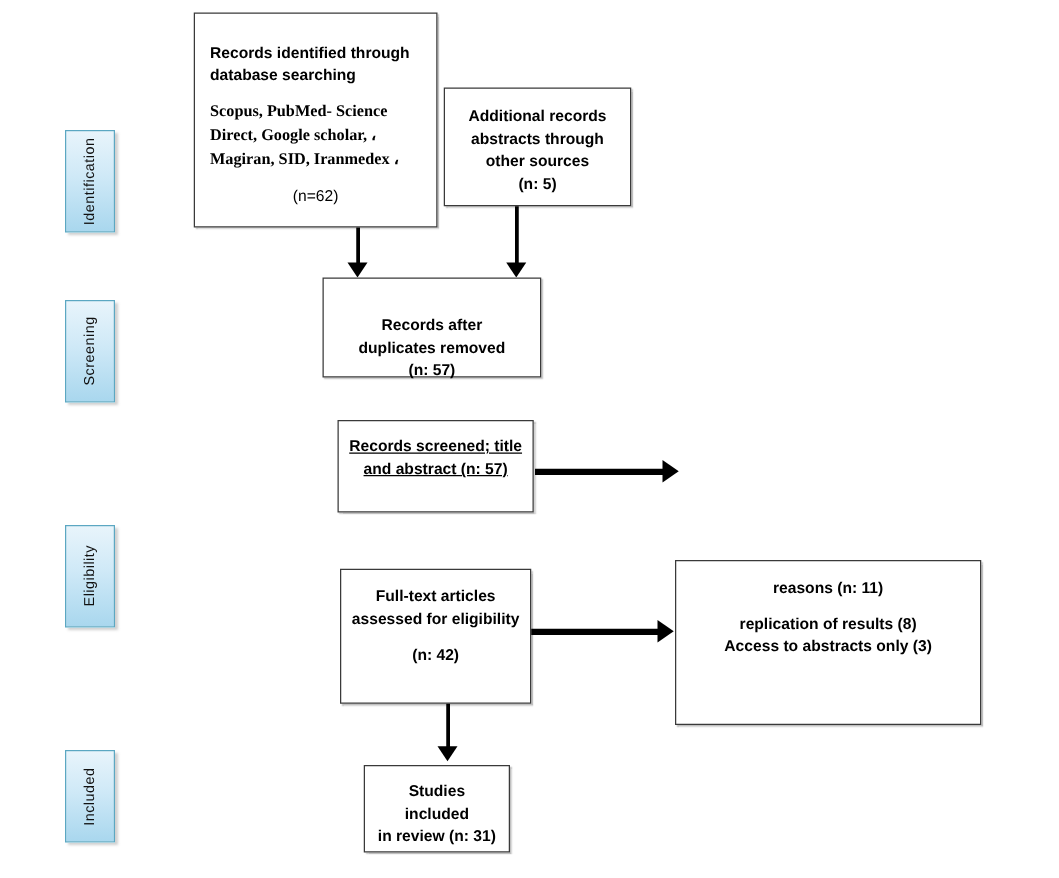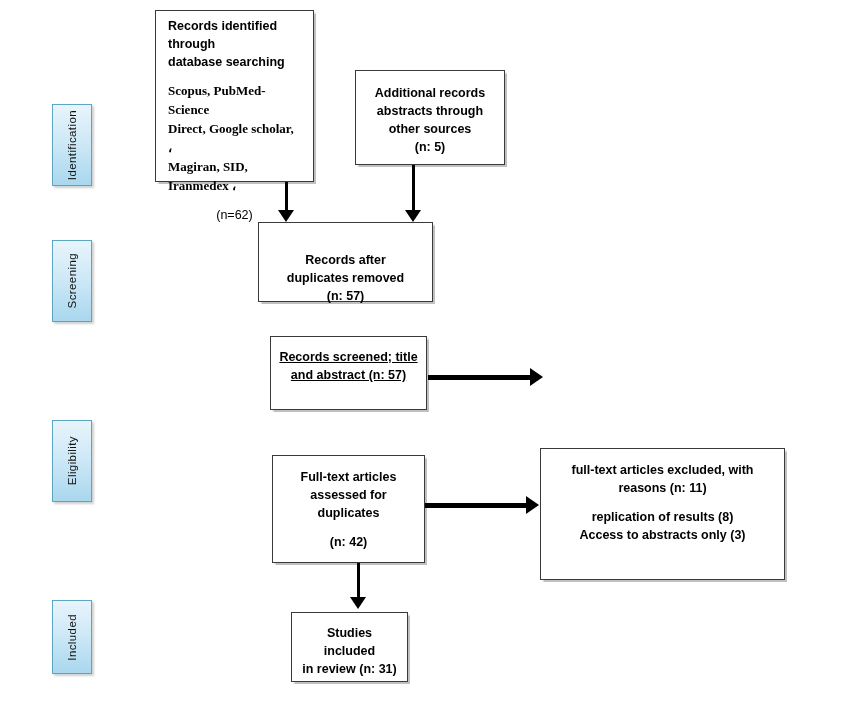--- a/index.html
+++ b/index.html
@@ -100,21 +100,21 @@
   </div>
 
   <div class="stage-chip" style="left:52px; top:420px; width:40px; height:82px;">
     <span class="chip-text">Eligibility</span>
   </div>
 
   <div class="stage-chip" style="left:52px; top:600px; width:40px; height:74px;">
     <span class="chip-text">Included</span>
   </div>
 
-  <div class="flow-box bold" style="left:155px; top:10px; width:159px; height:172px; text-align:left; padding:6px 12px;">
+  <div class="flow-box bold" style="left:155px; top:10px; width:195px; height:172px; text-align:left; padding:22px 12px;">
     <span class="line">Records identified through</span>
     <span class="line">database searching</span>
     <span class="spacer"></span>
     <span class="line serif-block">Scopus, PubMed- Science</span>
     <span class="line serif-block">Direct, Google scholar, ،</span>
     <span class="line serif-block">Magiran, SID, Iranmedex ،</span>
     <span class="spacer"></span>
     <span class="line" style="text-align:center; font-weight:normal;">(n=62)</span>
   </div>
 
@@ -141,30 +141,29 @@
     <span class="line">Records screened; title</span>
     <span class="line">and abstract (n: 57)</span>
   </div>
 
   <div class="arrow-h" style="left:428px; top:375px; width:104px;"></div>
   <div class="arrow-h-head" style="left:530px; top:368px;"></div>
 
 
   <div class="flow-box bold" style="left:272px; top:455px; width:153px; height:108px; padding-top:12px;">
     <span class="line">Full-text articles</span>
-    <span class="line">assessed for duplicates</span>
+    <span class="line">assessed for eligibility</span>
     <span class="spacer"></span>
     <span class="line">(n: 42)</span>
   </div>
 
   <div class="arrow-h" style="left:425px; top:503px; width:103px;"></div>
   <div class="arrow-h-head" style="left:526px; top:496px;"></div>
 
   <div class="flow-box bold" style="left:540px; top:448px; width:245px; height:132px; padding-top:12px;">
-    <span class="line">full-text articles excluded, with</span>
     <span class="line">reasons (n: 11)</span>
     <span class="spacer"></span>
     <span class="line">replication of results (8)</span>
     <span class="line">Access to abstracts only (3)</span>
   </div>
 
   <div class="arrow-v" style="left:357px; top:563px; height:37px;"></div>
   <div class="arrow-v-head" style="left:350px; top:597px;"></div>
 
   <div class="flow-box bold" style="left:291px; top:612px; width:117px; height:70px; padding-top:11px;">

